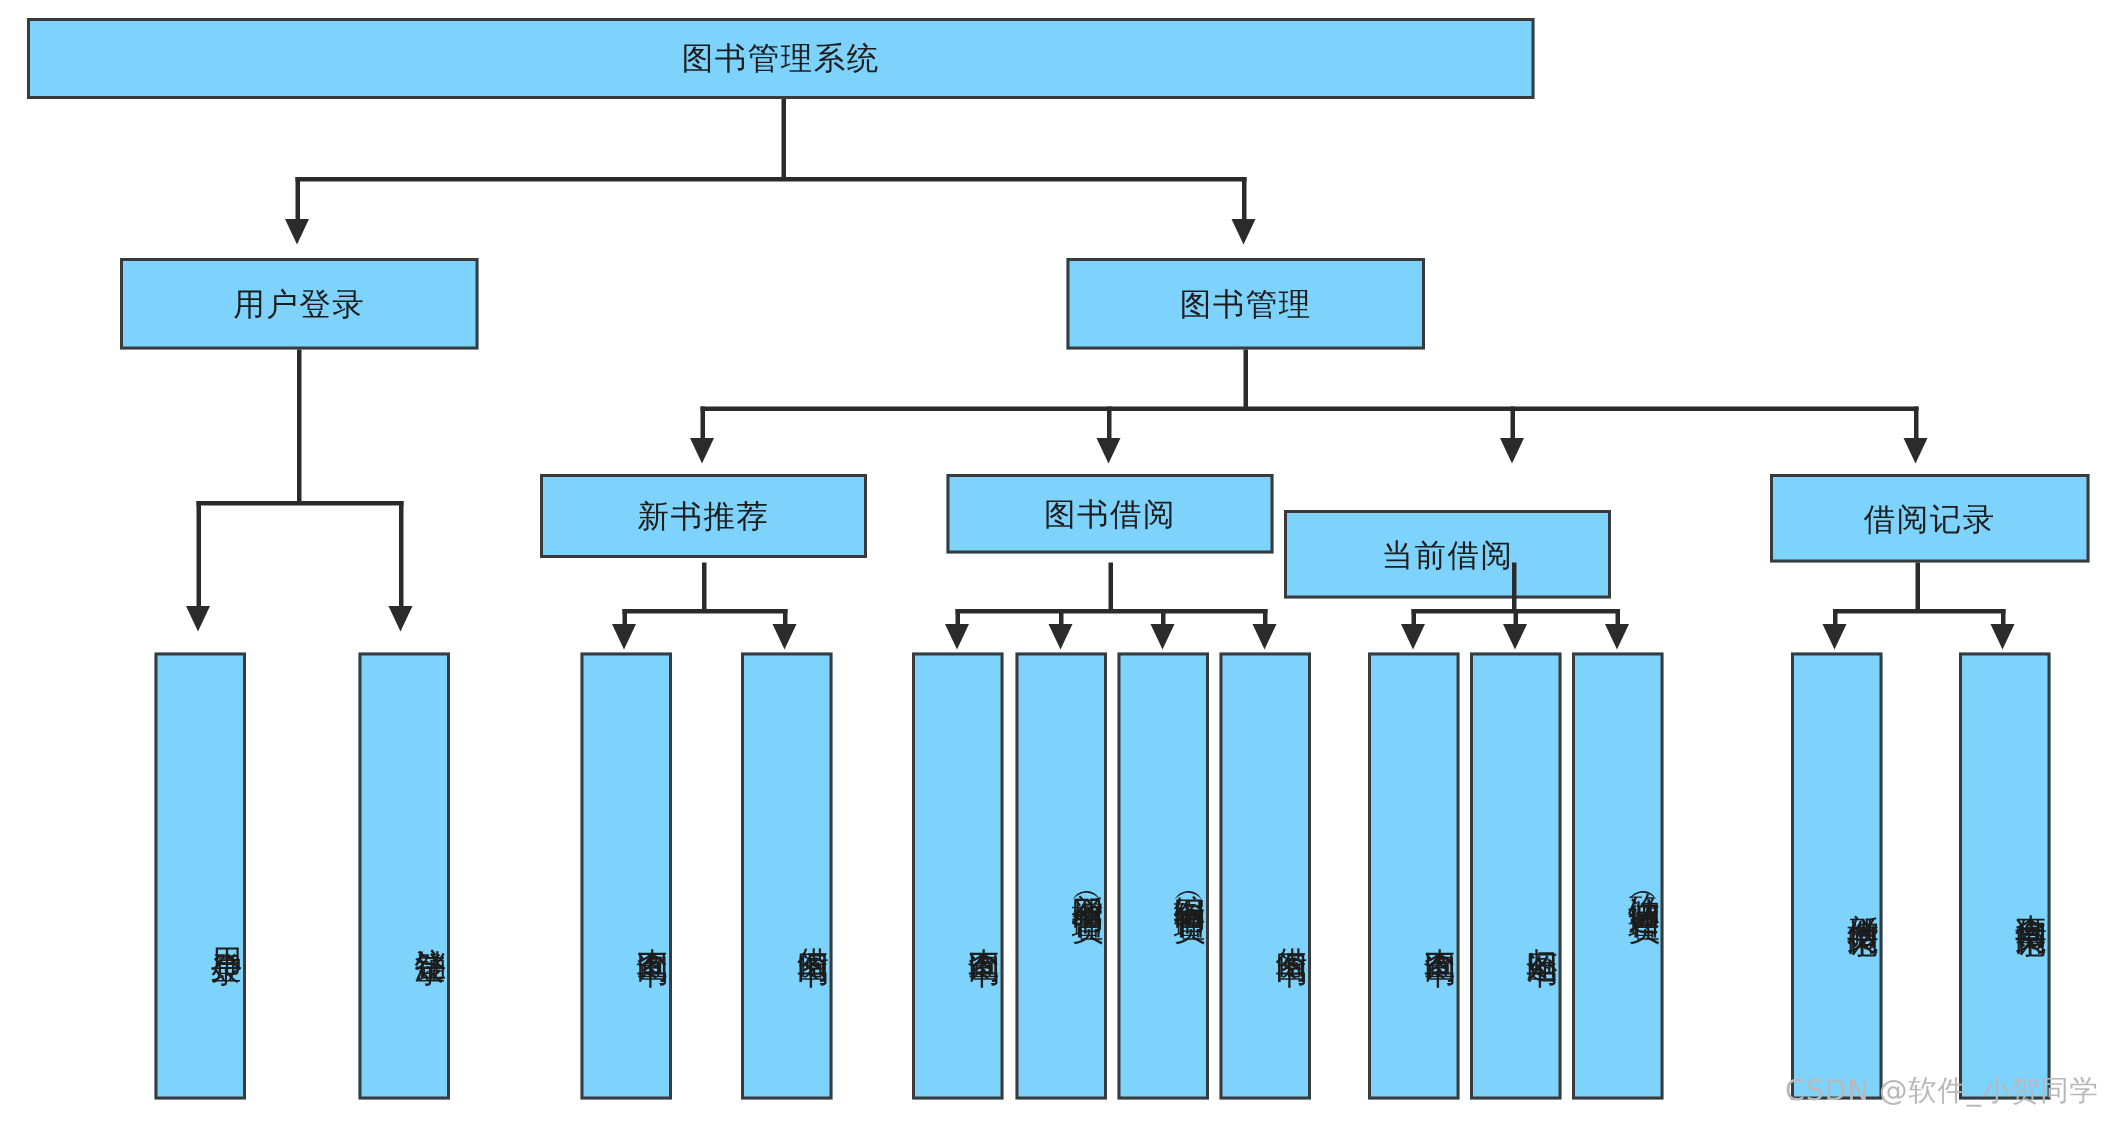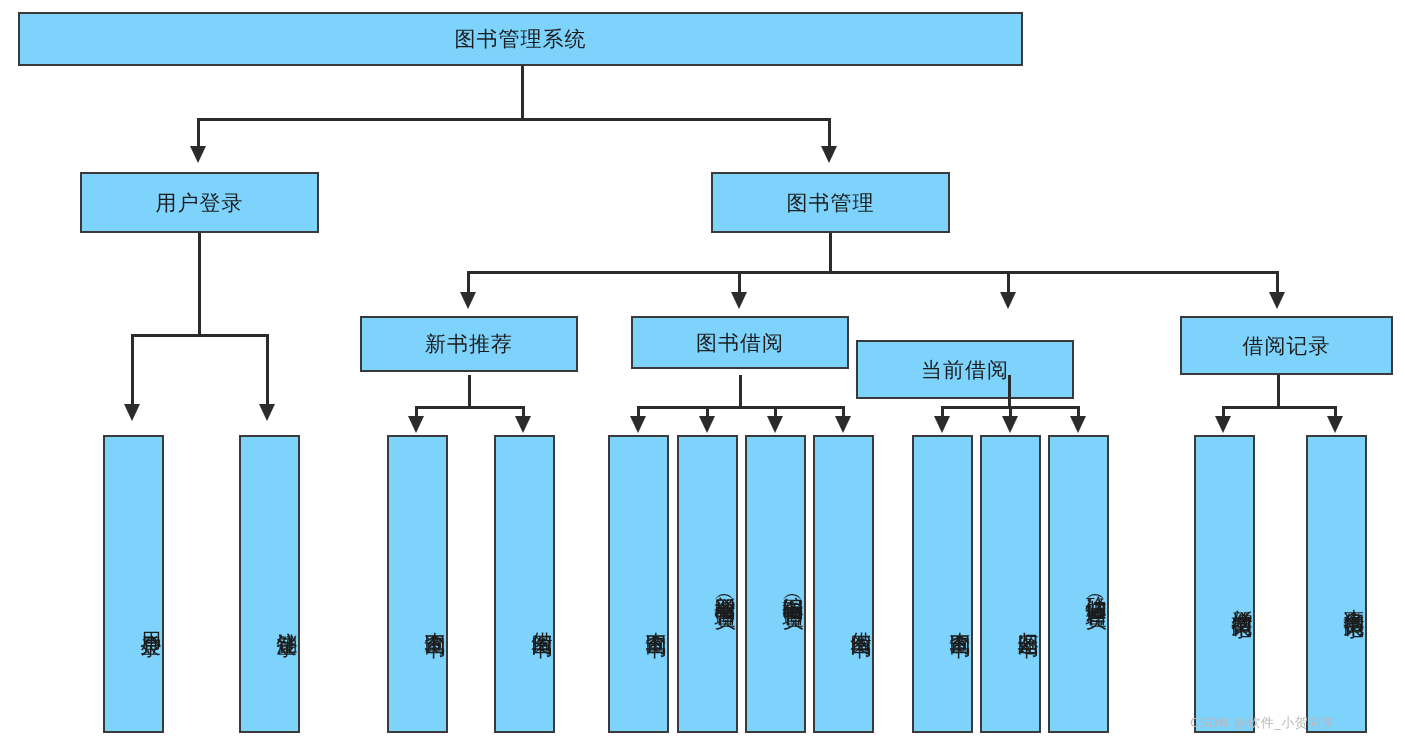--- a/index.html
+++ b/index.html
@@ -53,21 +53,21 @@
   .arrow {
     position: absolute;
     width: 0;
     height: 0;
     border-left: 8px solid transparent;
     border-right: 8px solid transparent;
     border-top: 17px solid #2b2b2b;
   }
   .watermark {
     position: absolute;
-    font-size: 13px;
+    font-size: 19px;
     color: #b9b9b9;
     white-space: nowrap;
     letter-spacing: 0.5px;
   }
 </style>
 </head>
 <body>
 
 <div id="canvas">
 

